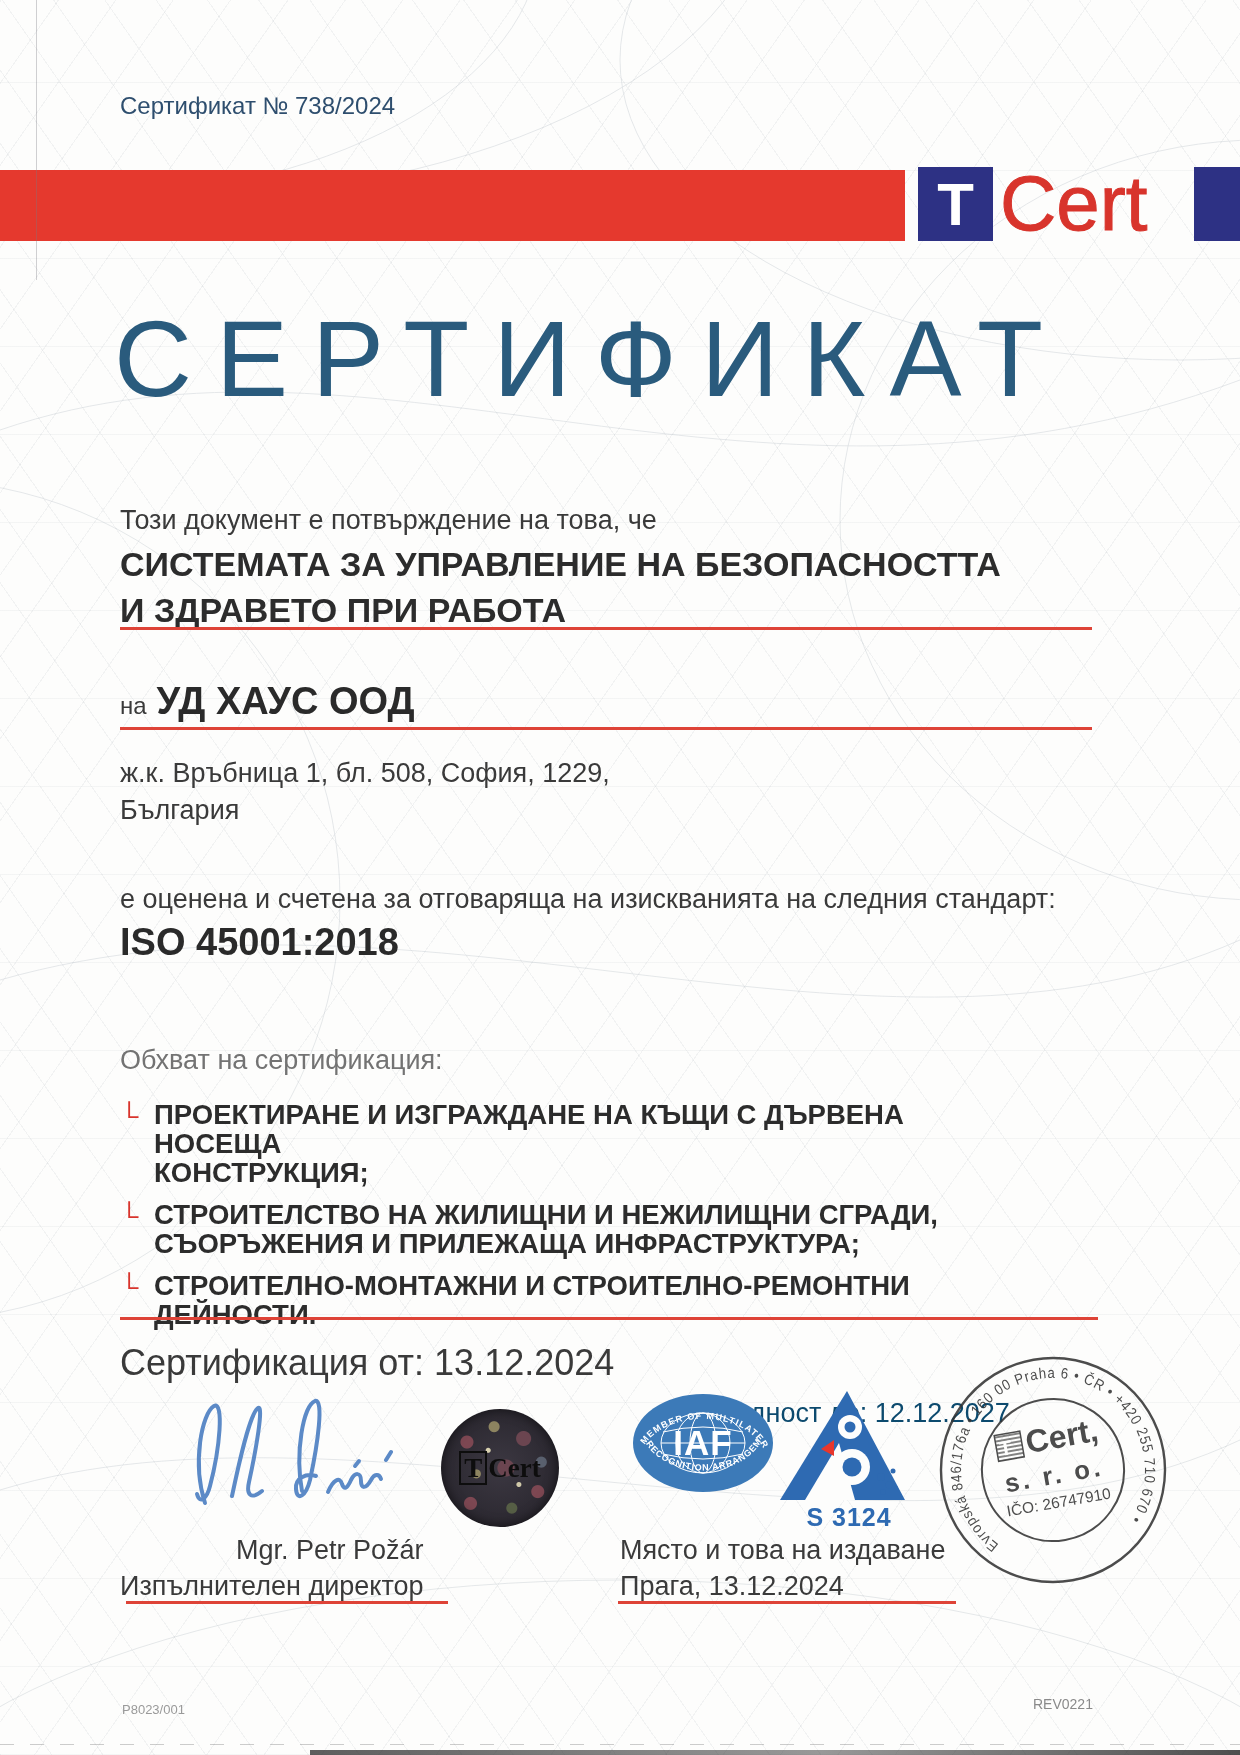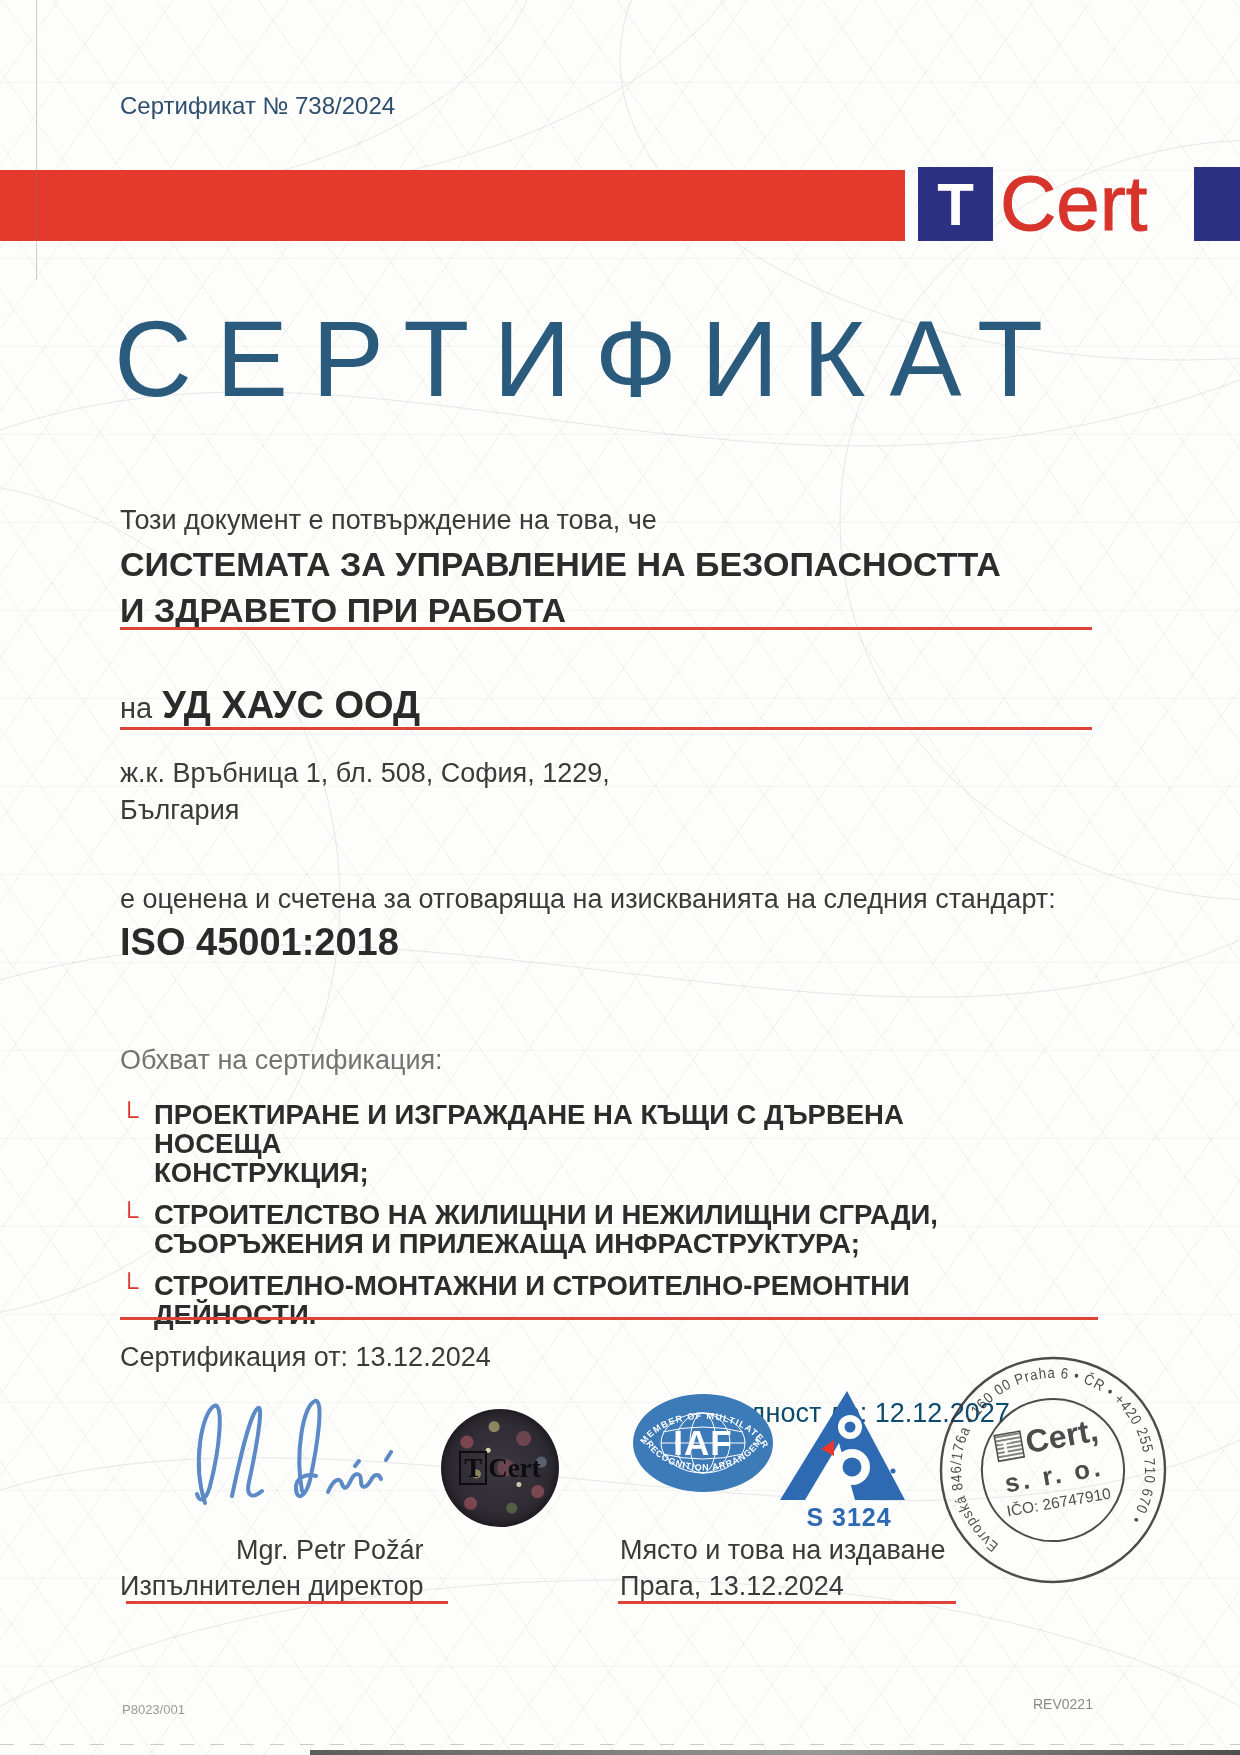--- a/index.html
+++ b/index.html
@@ -35,37 +35,37 @@
   .intro{position:absolute;left:120px;top:505px;font-size:27px;color:#3a3a3a;}
   .system{position:absolute;left:120px;top:541px;font-size:34px;font-weight:bold;color:#2c2c2c;line-height:46px;}
   .system span{display:block;}
 
   .redline{position:absolute;height:3px;background:#de4337;}
   .rl1{left:120px;top:627px;width:972px;}
   .rl2{left:120px;top:727px;width:972px;}
   .rl3{left:120px;top:1317px;width:978px;}
 
   .company-row{position:absolute;left:120px;top:668px;display:flex;align-items:baseline;gap:10px;}
-  .company-prefix{font-size:29px;color:#3a3a3a;margin-top:24px;}
+  .company-prefix{font-size:24px;color:#3a3a3a;margin-top:24px;}
   .company-name{font-size:38px;font-weight:bold;color:#2a2a2a;}
 
   .address{position:absolute;left:120px;top:755px;font-size:27px;line-height:37px;color:#3a3a3a;}
   .address span{display:block;}
 
   .assessment{position:absolute;left:120px;top:884px;font-size:27px;color:#3a3a3a;}
   .iso{position:absolute;left:120px;top:921px;font-size:38px;font-weight:bold;color:#2a2a2a;}
 
   .scope-label{position:absolute;left:120px;top:1045px;font-size:27px;color:#737373;}
   .scope-list{position:absolute;left:120px;top:1100px;width:900px;}
   .scope-item{display:grid;grid-template-columns:34px 1fr;margin-bottom:13px;}
   .scope-bullet{color:#d8342c;font-size:26px;font-weight:bold;line-height:33px;}
   .scope-lines{font-size:27.5px;font-weight:bold;color:#2c2c2c;line-height:29px;}
   .scope-lines span{display:block;}
 
-  .date-left{position:absolute;left:120px;top:1342px;font-size:27px;color:#3a3a3a;}
+  .date-left{position:absolute;left:120px;top:1342px;font-size:36px;color:#3a3a3a;}
   .date-right{position:absolute;left:686px;top:1398px;font-size:27px;color:#0c4a6e;}
 
   .signature{position:absolute;left:150px;top:1388px;}
   .holo{position:absolute;left:441px;top:1409px;width:118px;height:118px;border-radius:50%;
     background-image:
       radial-gradient(circle at 22% 28%, #7d4752 0 6px, transparent 7px),
       radial-gradient(circle at 45% 15%, #8d8460 0 5px, transparent 6px),
       radial-gradient(circle at 70% 25%, #6b4550 0 7px, transparent 8px),
       radial-gradient(circle at 85% 45%, #59606e 0 5px, transparent 6px),
       radial-gradient(circle at 30% 55%, #8d8460 0 4px, transparent 5px),

